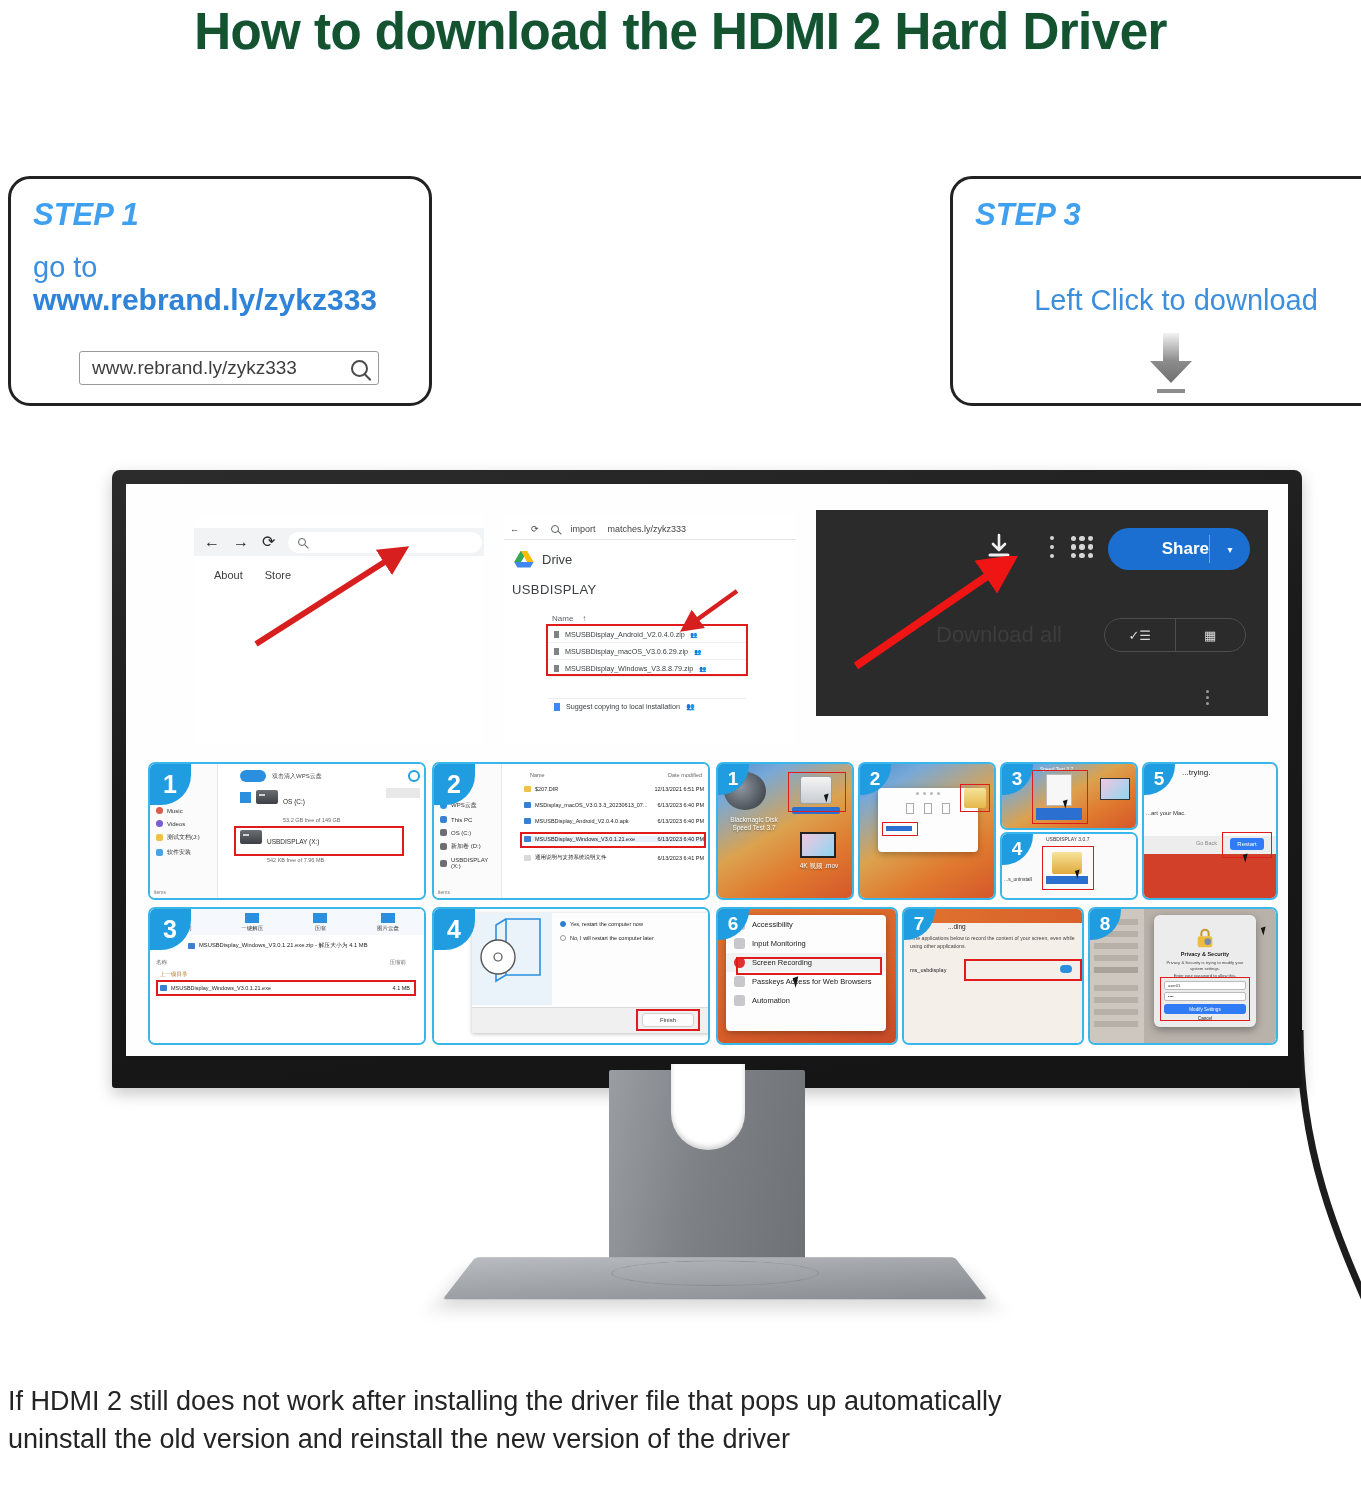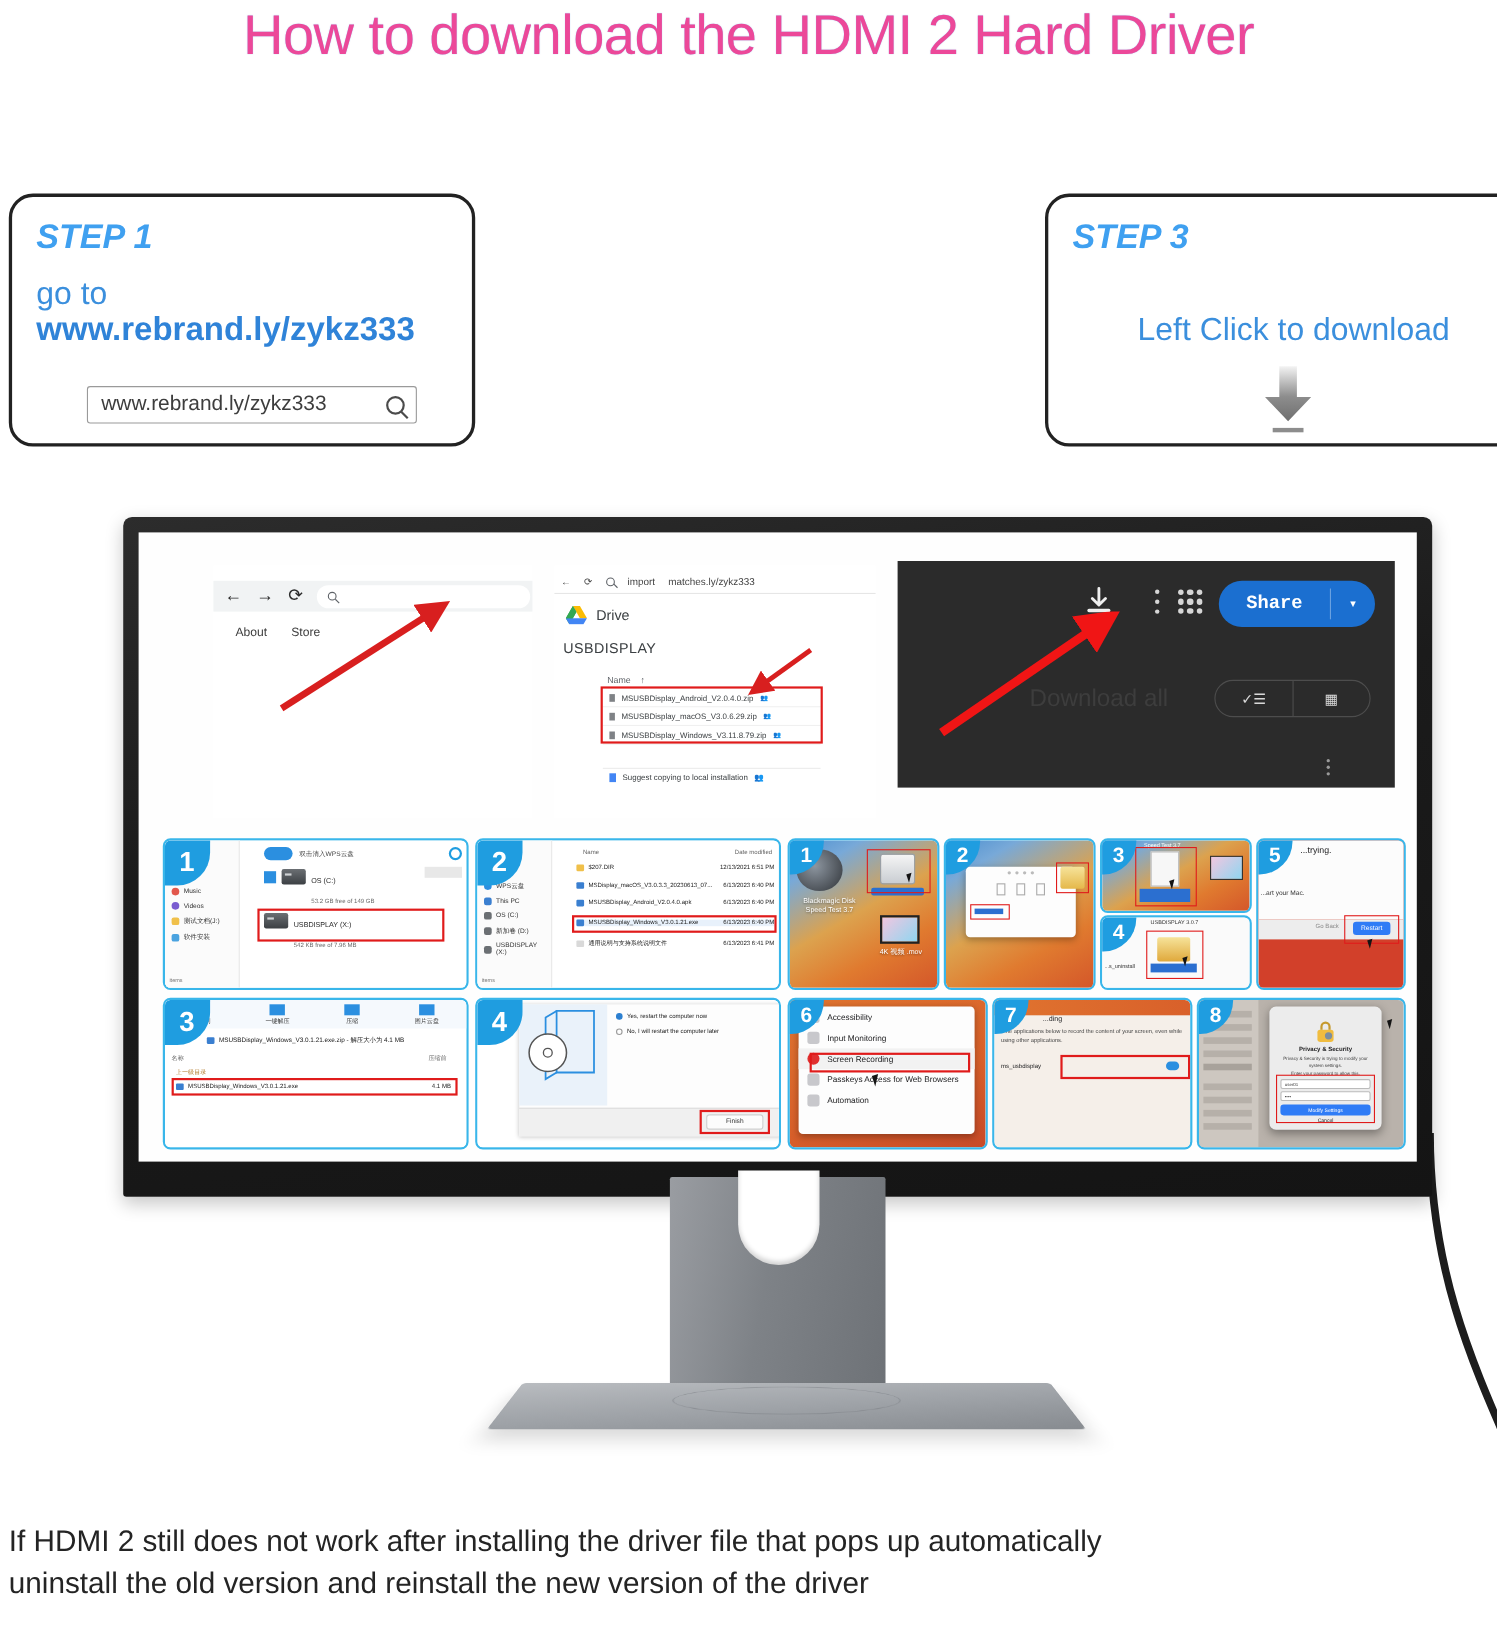--- a/index.html
+++ b/index.html
@@ -8,22 +8,22 @@
     background: #ffffff;
     font-family: "Liberation Sans", sans-serif;
     overflow: hidden;
   }
   .page { position: relative; width: 1361px; height: 1500px; background: #fff; }
 
   
   .title {
     position: absolute; left: 0; top: 2px; width: 1361px;
     text-align: center;
-    font-size: 51px; font-weight: normal;
-    color: #ec4899;
+    font-size: 51px; font-weight: bold;
+    color: #14532d;
     letter-spacing: -0.5px;
     text-shadow: 0 0 1px rgba(47,143,238,.5);
   }
 
   
   .steps { position: absolute; left: 8px; top: 176px; width: 1345px; height: 230px; }
   .step-box {
     position: absolute; top: 0; height: 230px;
     border: 3px solid #222; border-radius: 22px; background: #fff;
   }
@@ -141,21 +141,21 @@
   .p-dark { left: 690px; top: 26px; width: 452px; height: 206px; background: #2b2b2b; }
   .dk-dl { position: absolute; left: 168px; top: 22px; width: 30px; height: 30px; }
   .dk-kebab { position: absolute; left: 234px; top: 26px; width: 4px; height: 22px; display: flex; flex-direction: column; justify-content: space-between; align-items: center; }
   .dk-kebab i { width: 4px; height: 4px; border-radius: 50%; background: #d6d6d6; display: block; }
   .dk-grid { position: absolute; left: 255px; top: 26px; width: 22px; height: 22px; display: grid; grid-template-columns: repeat(3,1fr); grid-template-rows: repeat(3,1fr); gap: 3px; }
   .dk-grid i { background: #d6d6d6; border-radius: 50%; }
   .dk-share {
     position: absolute; left: 292px; top: 18px; width: 142px; height: 42px;
     background: #1b6fd0; border-radius: 21px; display: flex; align-items: center;
   }
-  .dk-share .lbl { flex: 1; text-align: center; color: #fff; font-size: 17px; font-weight: bold; font-family: Liberation Mono, monospace; }
+  .dk-share .lbl { flex: 1; text-align: right; color: #fff; font-size: 17px; font-weight: bold; }
   .dk-share .sep { width: 1px; height: 28px; background: rgba(255,255,255,.35); }
   .dk-share .car { width: 40px; text-align: center; color: #fff; font-size: 10px; }
   .dk-dlall { position: absolute; left: 120px; top: 112px; font-size: 22px; color: #3d3d3d; }
   .dk-toggle { position: absolute; left: 288px; top: 108px; width: 142px; height: 34px; border: 1px solid #4d4d4d; border-radius: 17px; display: flex; }
   .dk-toggle .half { flex: 1; display: flex; align-items: center; justify-content: center; color: #d8d8d8; font-size: 13px; }
   .dk-toggle .half + .half { border-left: 1px solid #4d4d4d; }
   .dk-kebab2 { position: absolute; left: 390px; top: 180px; width: 3px; height: 15px; display: flex; flex-direction: column; justify-content: space-between; align-items: center; }
   .dk-kebab2 i { width: 3px; height: 3px; border-radius: 50%; background: #9a9a9a; }
 
   
@@ -308,21 +308,21 @@
               <span>MSUSBDisplay_Android_V2.0.4.0.zip</span>
               <span class="ppl">👥</span>
             </div>
             <div class="dp-row">
               <span class="zipico"></span>
               <span>MSUSBDisplay_macOS_V3.0.6.29.zip</span>
               <span class="ppl">👥</span>
             </div>
             <div class="dp-row">
               <span class="zipico"></span>
-              <span>MSUSBDisplay_Windows_V3.11.8.79.zip</span>
+              <span>MSUSBDisplay_Windows_V3.8.8.79.zip</span>
               <span class="ppl">👥</span>
             </div>
           </div>
           <div class="redbox-drive"></div>
 
           <div class="dp-suggest">
             <span class="docico"></span>
             <span>Suggest copying to local installation</span>
             <span class="ppl">👥</span>
           </div>

